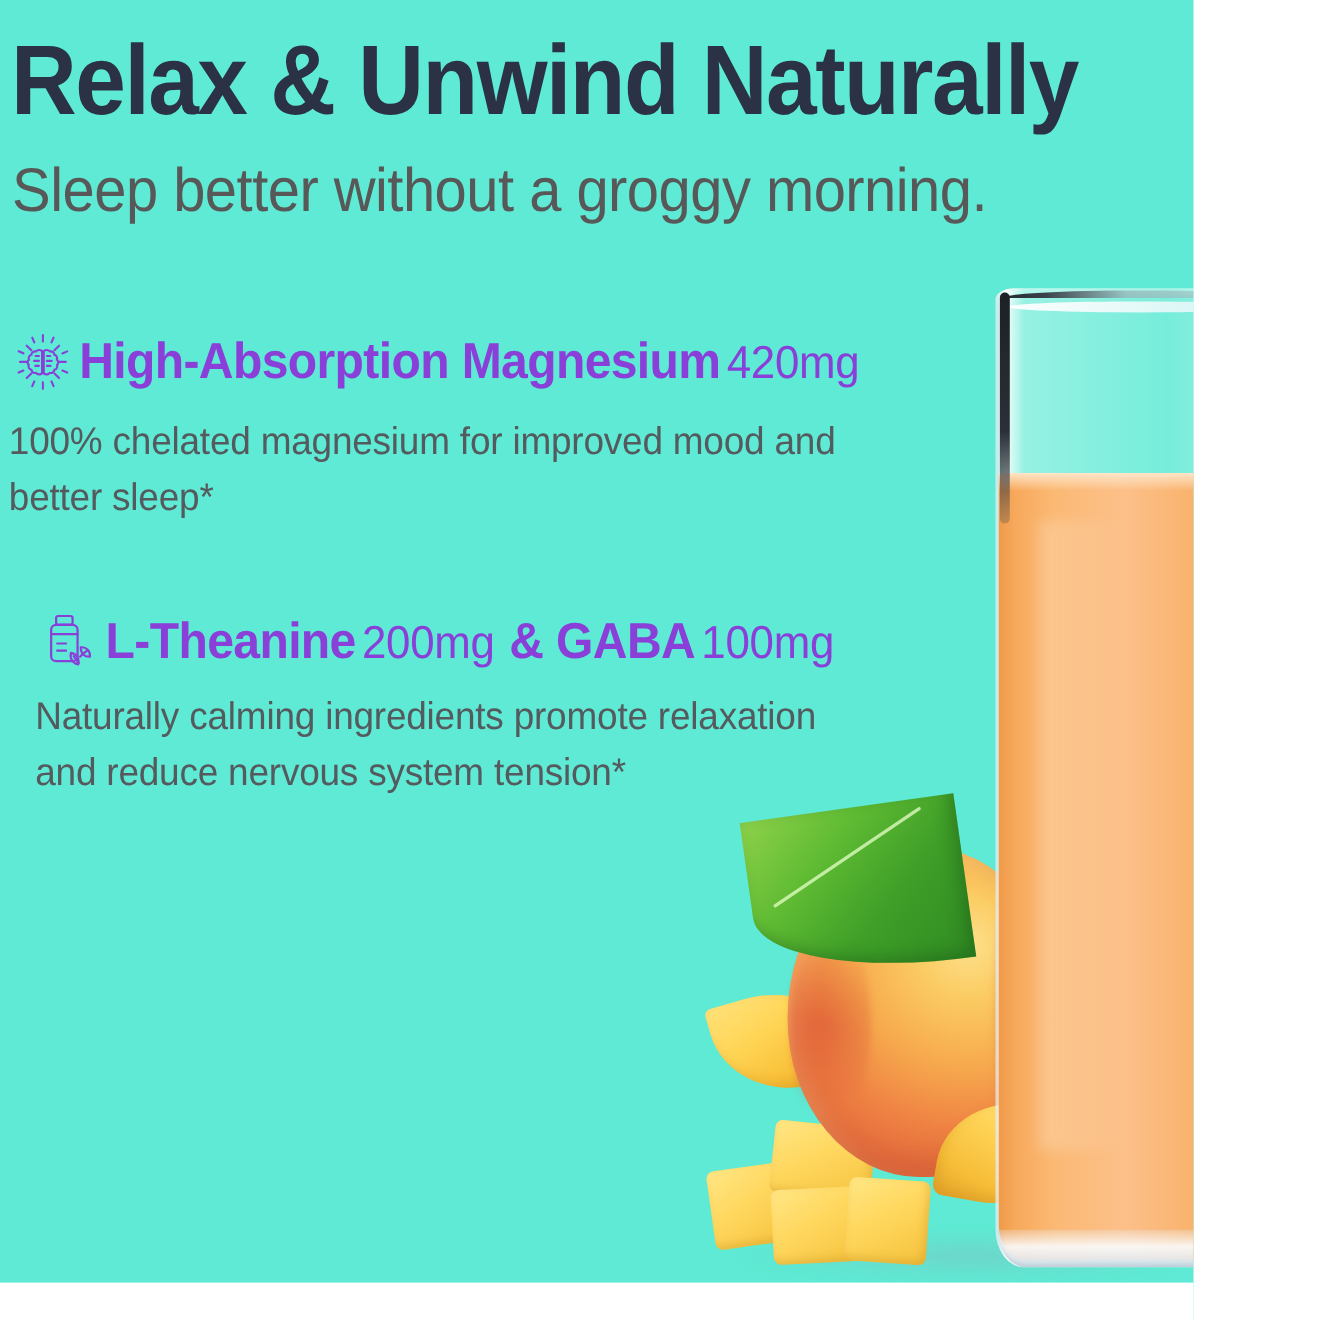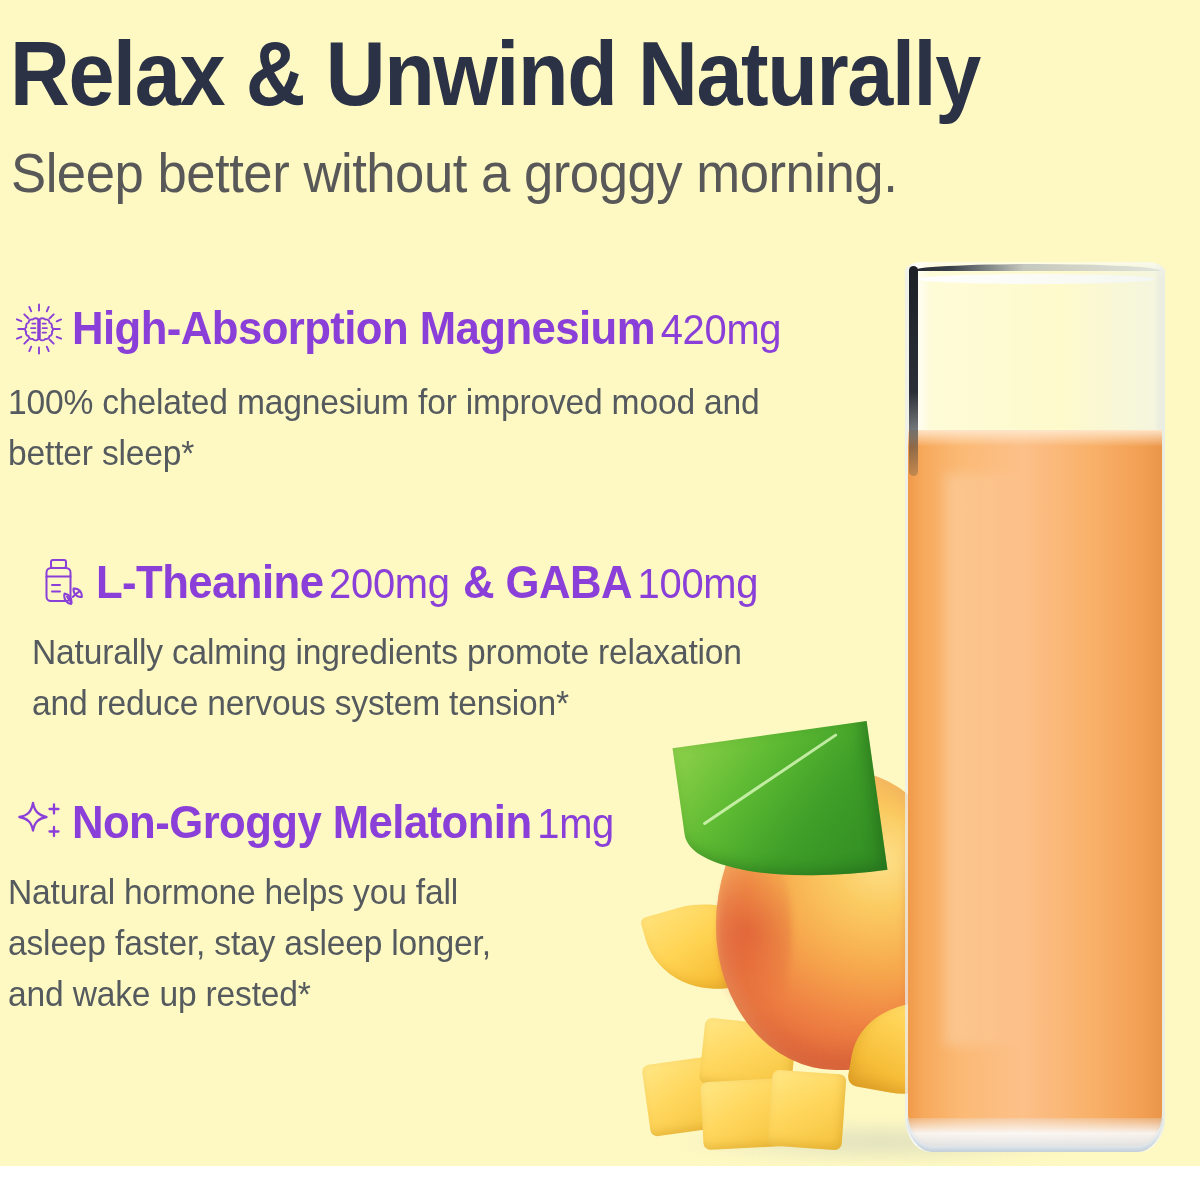--- a/index.html
+++ b/index.html
@@ -9,23 +9,23 @@
   body {
     width: 1200px;
     height: 1200px;
     overflow: hidden;
     font-family: "Liberation Sans", sans-serif;
     background: #ffffff;
   }
 
   #page {
     position: relative;
-    width: 1200px;
+    width: 1085px;
     height: 1200px;
-    background: #fef9c3;
+    background: #5eead4;
     overflow: hidden;
   }
 
   
   .bottom-band {
     position: absolute;
     left: 0;
     bottom: 0;
     width: 1200px;
     height: 34px;
@@ -390,32 +390,15 @@
           <path d="M38.5 33.5c4.8-.6 8.6 3.1 8.3 8.4-4.8.6-8.6-3-8.3-8.4z"></path>
           <path d="M32 41.6c1.6 2.4 3.3 4.5 4.6 6.2M44.5 36.4c-2.6 1.6-5 3.6-6.7 5.6"></path>
         </svg>
       </span>
       <span class="feature-title"><span>L-Theanine</span><span class="dose">200mg</span><span class="title-sep"></span><span>&amp; GABA</span><span class="dose">100mg</span></span>
     </div>
     <div class="feature-body">Naturally calming ingredients promote relaxation
 and reduce nervous system tension*</div>
   </div>
 
-  <div class="feature" id="feature-3">
-    <div class="feature-head">
-      <span class="feature-icon">
-        <svg width="56" height="56" viewBox="0 0 56 56" fill="none" stroke="#8a3fd8" stroke-width="2.3" stroke-linecap="round" stroke-linejoin="round">
-
-          <path d="M22 8c1.6 8.4 5.2 12 13.6 14-8.4 1.6-12 5.2-13.6 13.6C20.4 27.2 16.8 23.6 8.4 22 16.8 20.4 20.4 16.8 22 8z"></path>
-
-          <path d="M43 9.5v9M38.5 14h9"></path>
-          <path d="M43 32v9M38.5 36.5h9"></path>
-        </svg>
-      </span>
-      <span class="feature-title"><span>Non-Groggy Melatonin</span><span class="dose">1mg</span></span>
-    </div>
-    <div class="feature-body">Natural hormone helps you fall
-asleep faster, stay asleep longer,
-and wake up rested*</div>
-  </div>
 
   <div class="bottom-band"></div>
 </div>
 
 </body></html>

